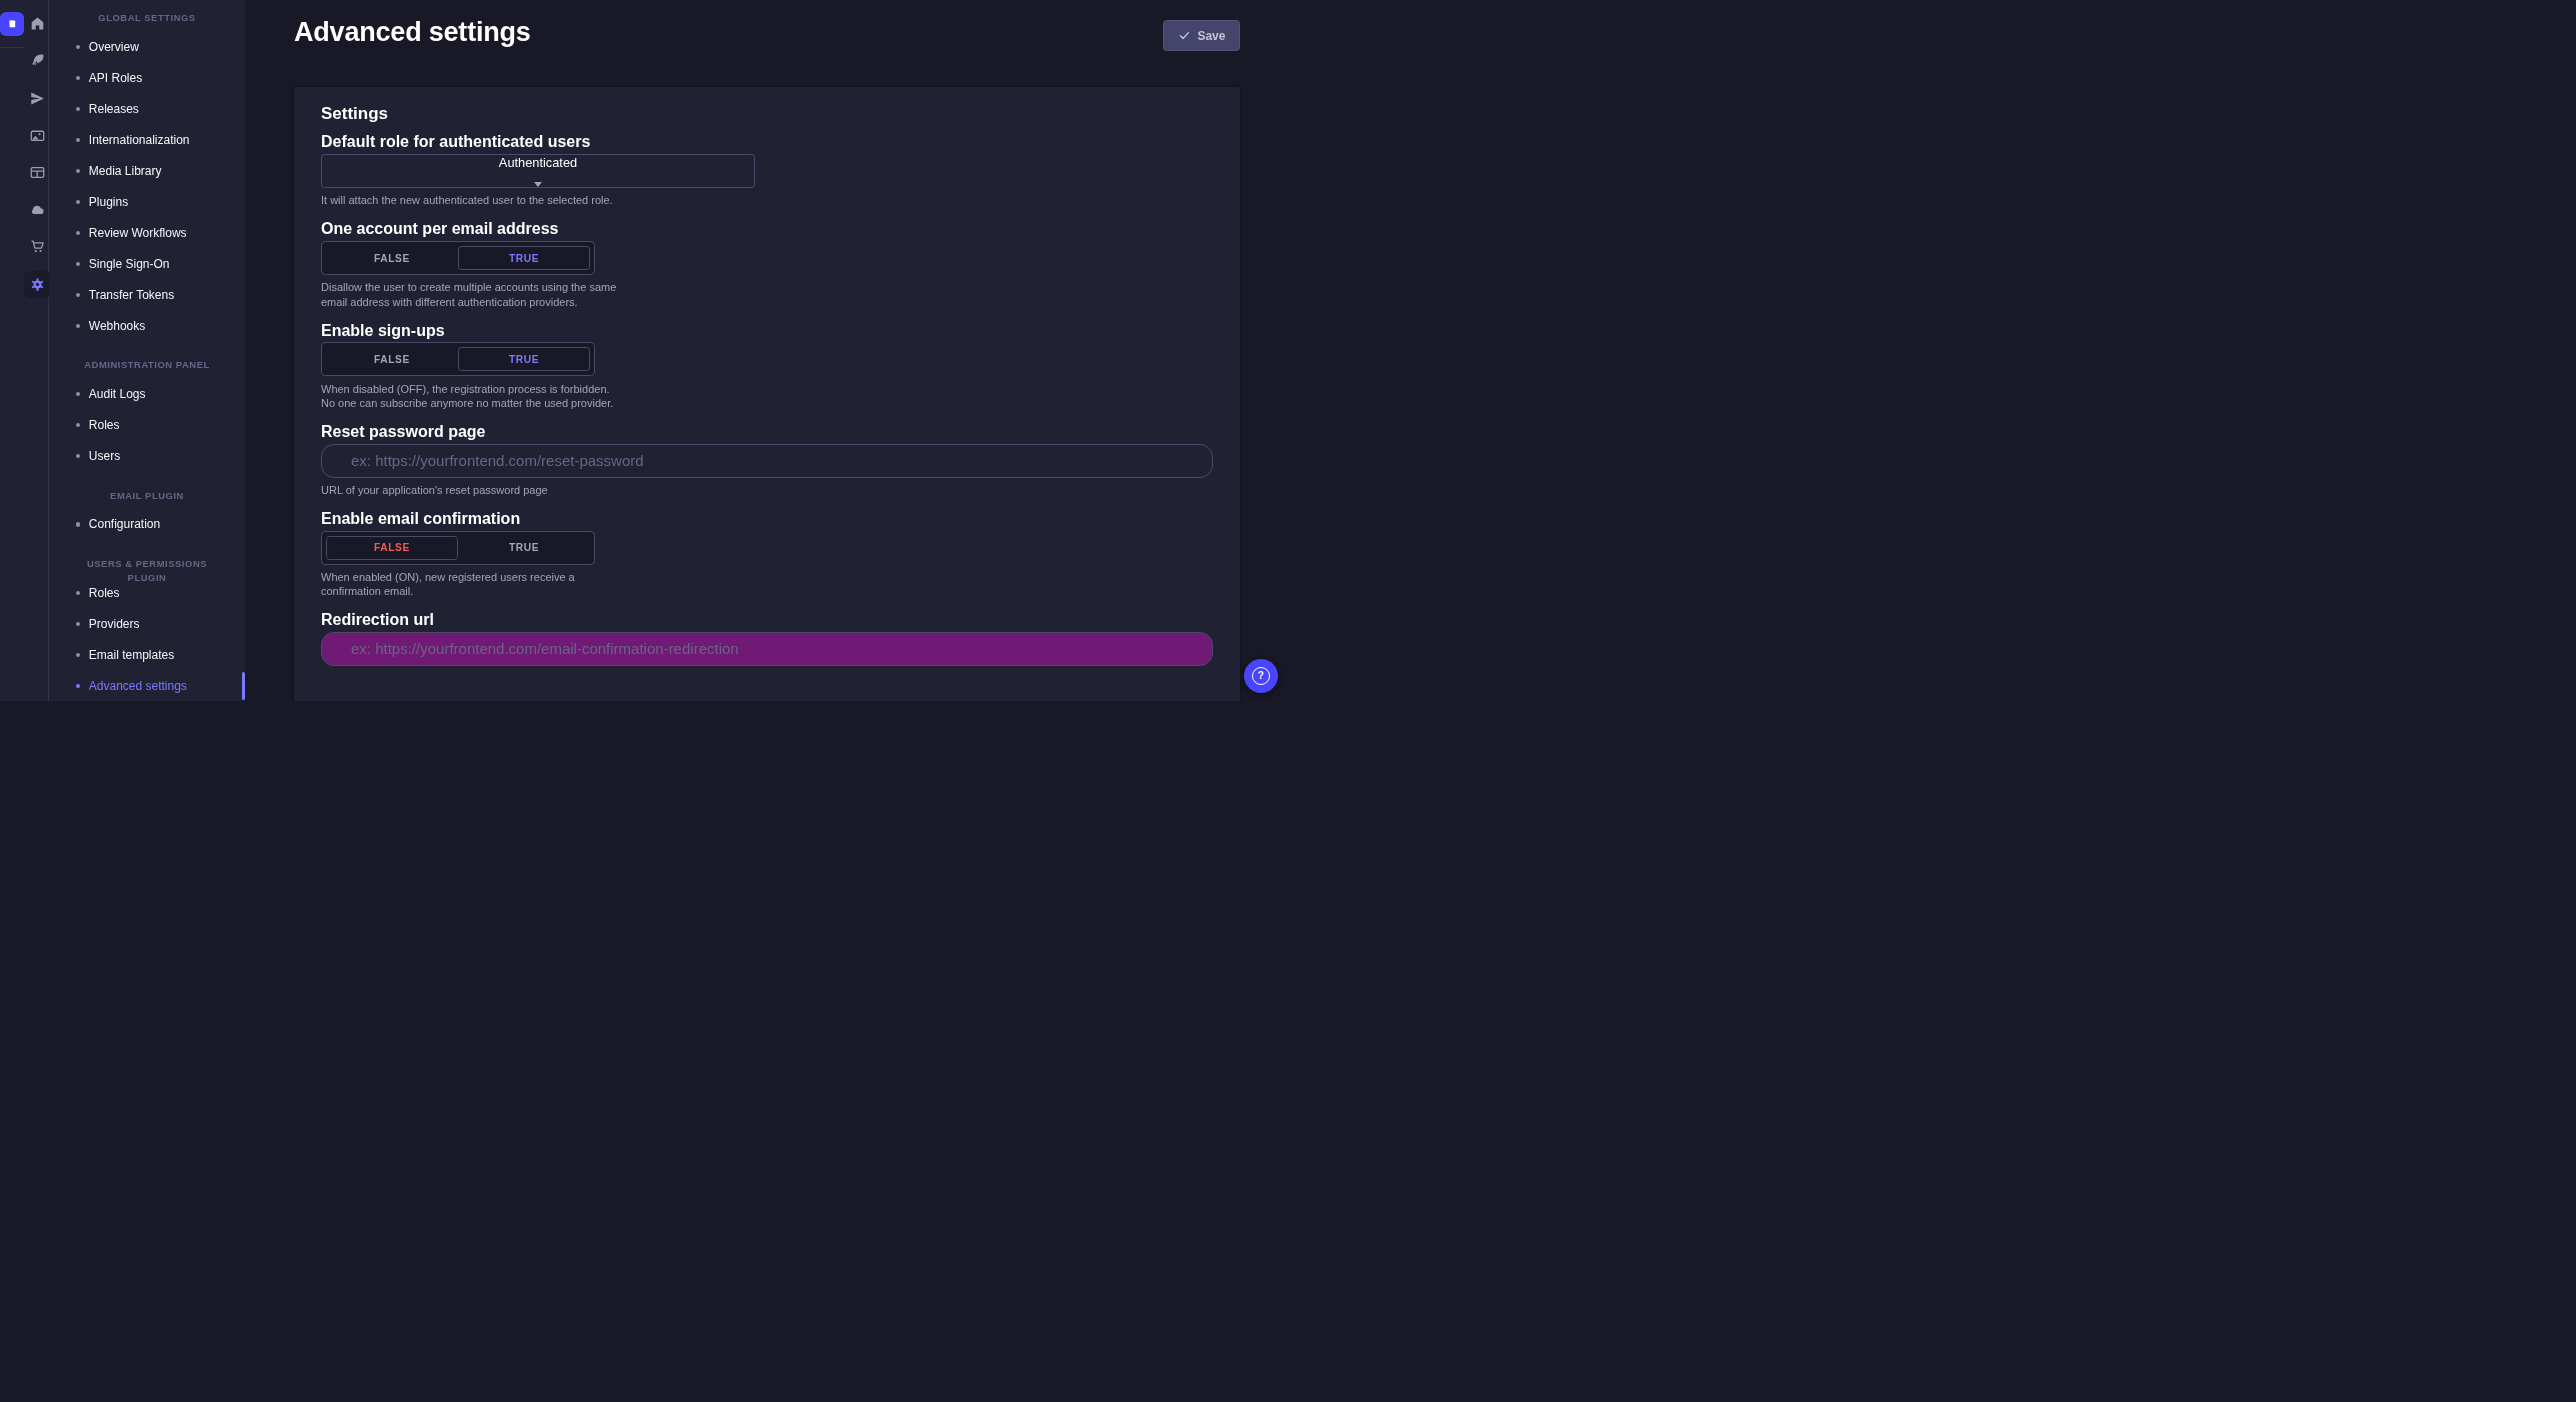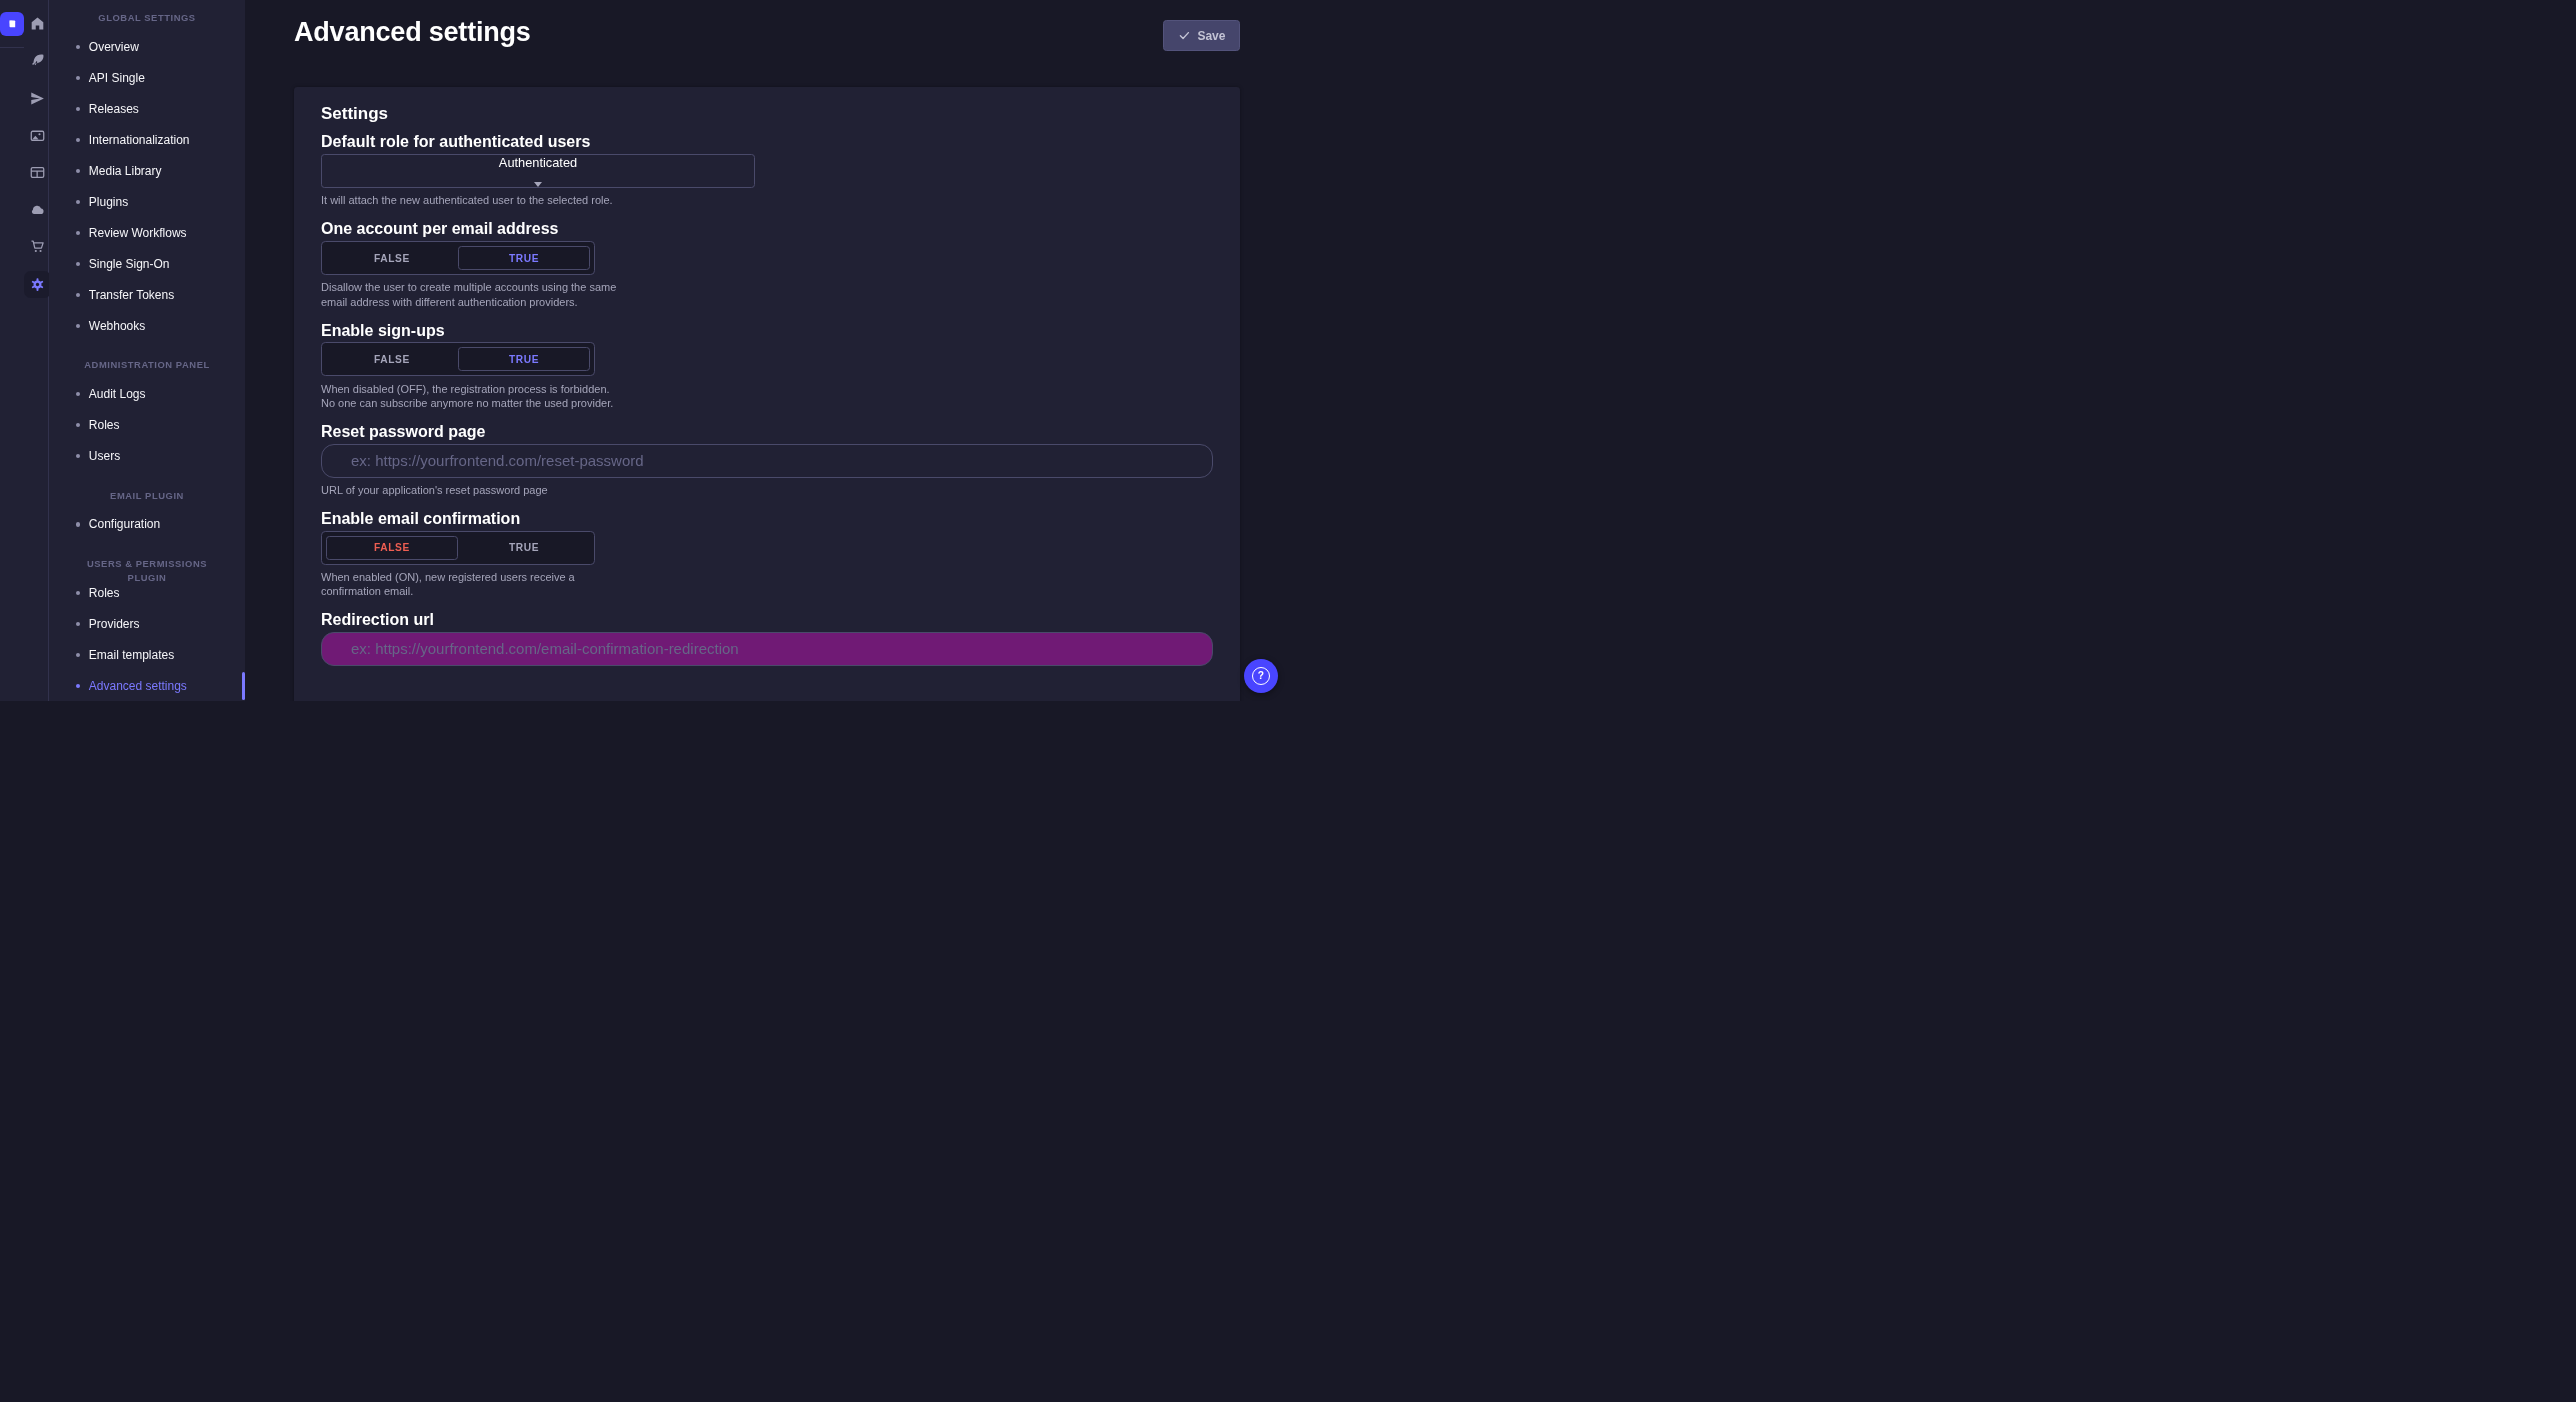--- a/index.html
+++ b/index.html
@@ -179,21 +179,21 @@
 </nav>
 
 <nav class="subnav">
   <div class="subnav-section-label">GLOBAL SETTINGS</div>
   <div class="subnav-item">
       <span class="bullet"></span>
       <span>Overview</span>
     </div>
   <div class="subnav-item">
       <span class="bullet"></span>
-      <span>API Single</span>
+      <span>API Roles</span>
     </div>
   <div class="subnav-item">
       <span class="bullet"></span>
       <span>Releases</span>
     </div>
   <div class="subnav-item">
       <span class="bullet"></span>
       <span>Internationalization</span>
     </div>
   <div class="subnav-item">

